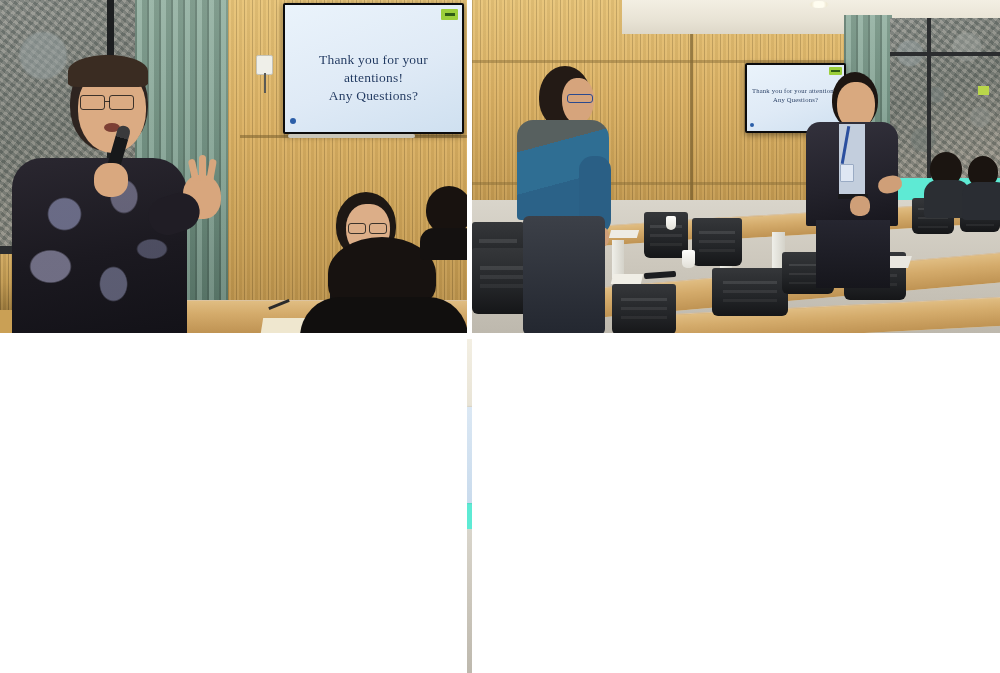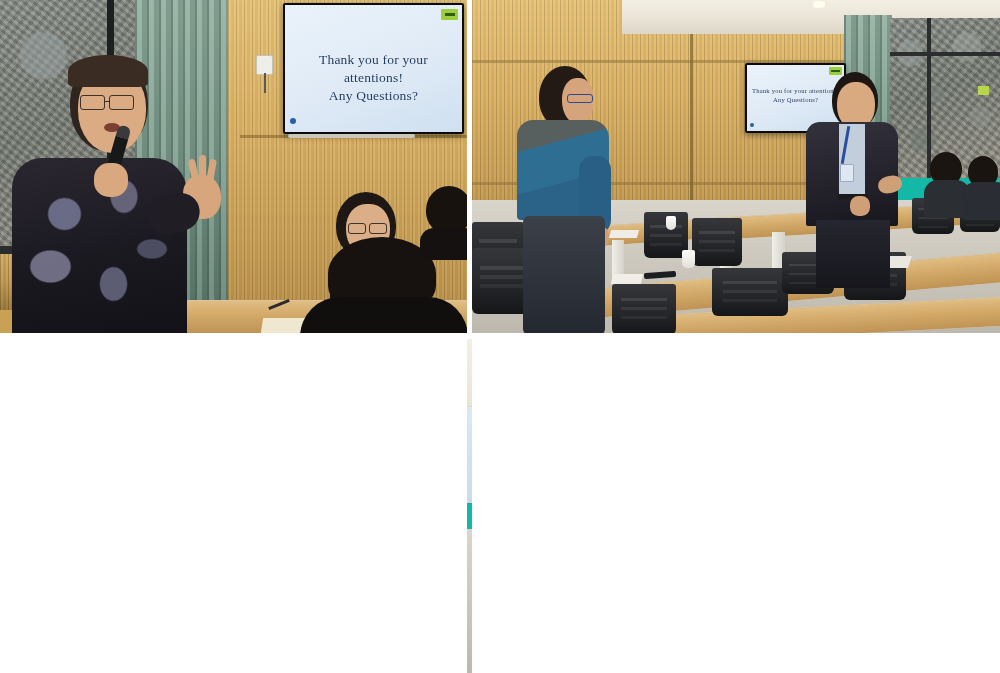--- a/index.html
+++ b/index.html
@@ -7,21 +7,21 @@
   html,body {
     width:1000px; height:673px; overflow:hidden;
     background:#ffffff;
     font-family:"Liberation Sans", sans-serif;
   }
   #collage {
     position:relative; width:1000px; height:673px;
     display:grid;
     grid-template-columns:467px 5px 528px;
     grid-template-rows:333px 6px 334px;
-    background:#14b8a6;
+    background:#5eead4;
   }
   .panel { position:relative; overflow:hidden; }
   .gutter { background:#ffffff; }
 
   
   .sky-window {
     background:
       radial-gradient(circle at 18% 22%, rgba(150,160,160,.55) 0 8%, transparent 9%),
       radial-gradient(circle at 42% 48%, rgba(120,130,128,.5) 0 7%, transparent 8%),
       radial-gradient(circle at 70% 18%, rgba(165,170,165,.45) 0 9%, transparent 10%),

